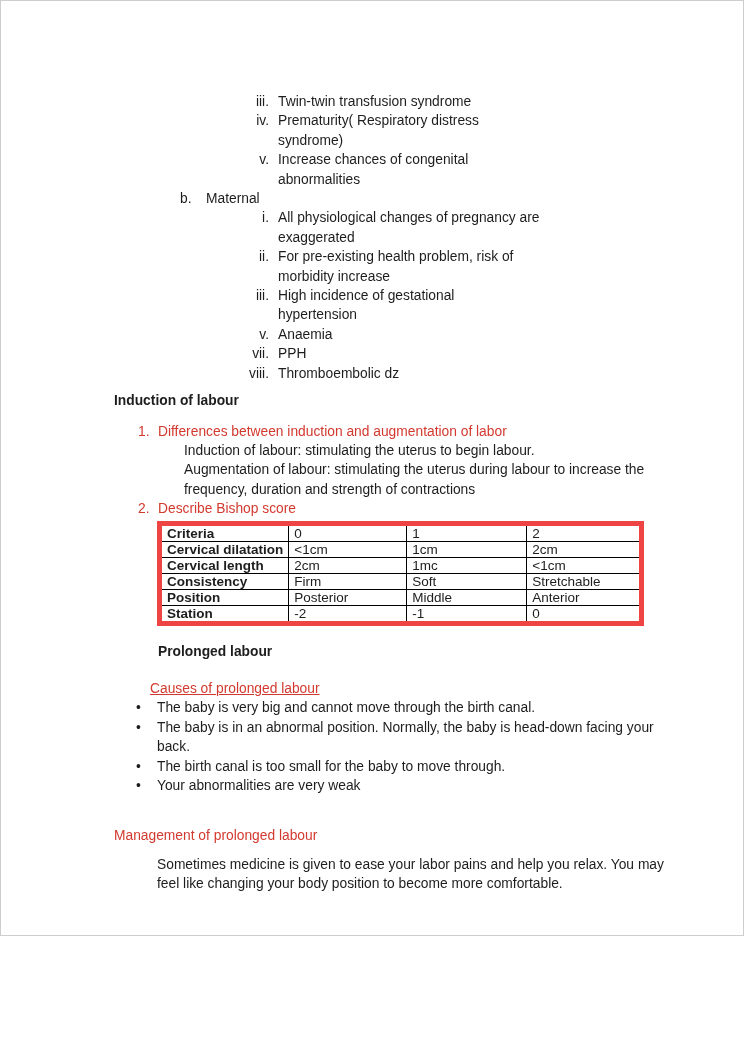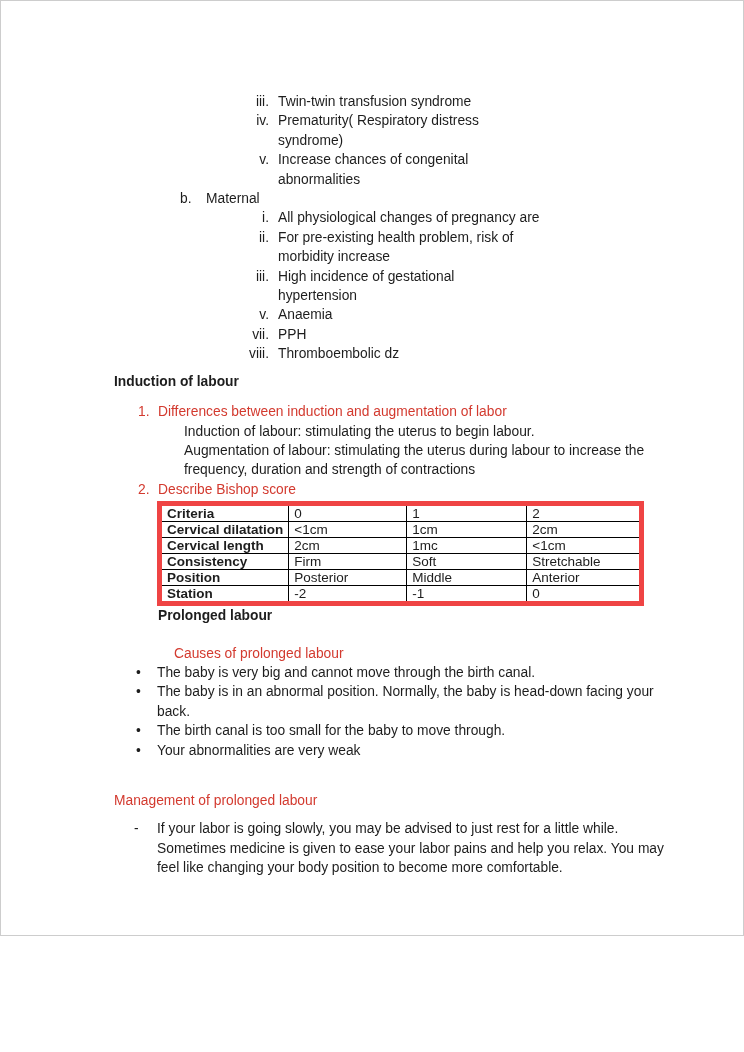--- a/index.html
+++ b/index.html
@@ -33,22 +33,22 @@
   .sub-line { margin-left:70px; line-height:19.4px; white-space:nowrap; }
 
   .heading { font-weight:700; }
   #induction-heading { margin-top:8px; }
   #q1 { margin-top:11px; }
 
   table.bishop { border-collapse:collapse; margin-left:43px; margin-top:2px; border:5px solid #ef4444; table-layout:fixed; }
   .bishop td { border:1px solid #000; height:16px; line-height:15px; padding:0 5px; font-size:13.5px; overflow:hidden; white-space:nowrap; }
   .bishop td.c0 { font-weight:700; }
 
-  #prolonged-heading { margin-left:44px; }
-  #causes-heading { margin-left:60px; margin-top:18px; color:var(--red); }
+  #prolonged-heading { margin-left:44px; margin-top:16px; }
+  #causes-heading { margin-left:36px; margin-top:18px; color:var(--red);text-decoration:underline; }
 
   .m-line.bullet { padding-left:22px; }
   .m-line.bullet .marker { display:inline-block; width:21px; }
 
   #management-heading { margin-top:31px; color:var(--red); }
   .dash-list { margin-top:9px; }
   .m-line.dash { padding-left:20px; }
   .m-line.dash .marker { display:inline-block; width:23px; }
 </style>
 </head>
@@ -82,20 +82,23 @@
   <div class="b-item">
     <span class="b-marker">b.</span><span>Maternal</span>
   </div>
 
   <div>
 
       <div class="r-line">
         <span class="r-marker">i.</span><span>All physiological changes of pregnancy are</span>
       </div>
 
+      <div class="r-line">
+        <span class="r-marker"></span><span>exaggerated</span>
+      </div>
 
       <div class="r-line">
         <span class="r-marker">ii.</span><span>For pre-existing health problem, risk of</span>
       </div>
 
       <div class="r-line">
         <span class="r-marker"></span><span>morbidity increase</span>
       </div>
 
       <div class="r-line">
@@ -217,23 +220,20 @@
 
       <div class="m-line bullet">
         <span class="marker">•</span><span>Your abnormalities are very weak</span>
       </div>
     </div>
 
   <div id="management-heading" class="red-heading">Management of prolonged labour</div>
 
   <div class="dash-list">
 
-      <div class="m-line dash">
-        <span class="marker">-</span><span>If your labor is going slowly, you may be advised to just rest for a little while.</span>
-      </div>
 
       <div class="m-line dash">
         <span class="marker"></span><span>Sometimes medicine is given to ease your labor pains and help you relax. You may</span>
       </div>
 
       <div class="m-line dash">
         <span class="marker"></span><span>feel like changing your body position to become more comfortable.</span>
       </div>
     </div>
 

